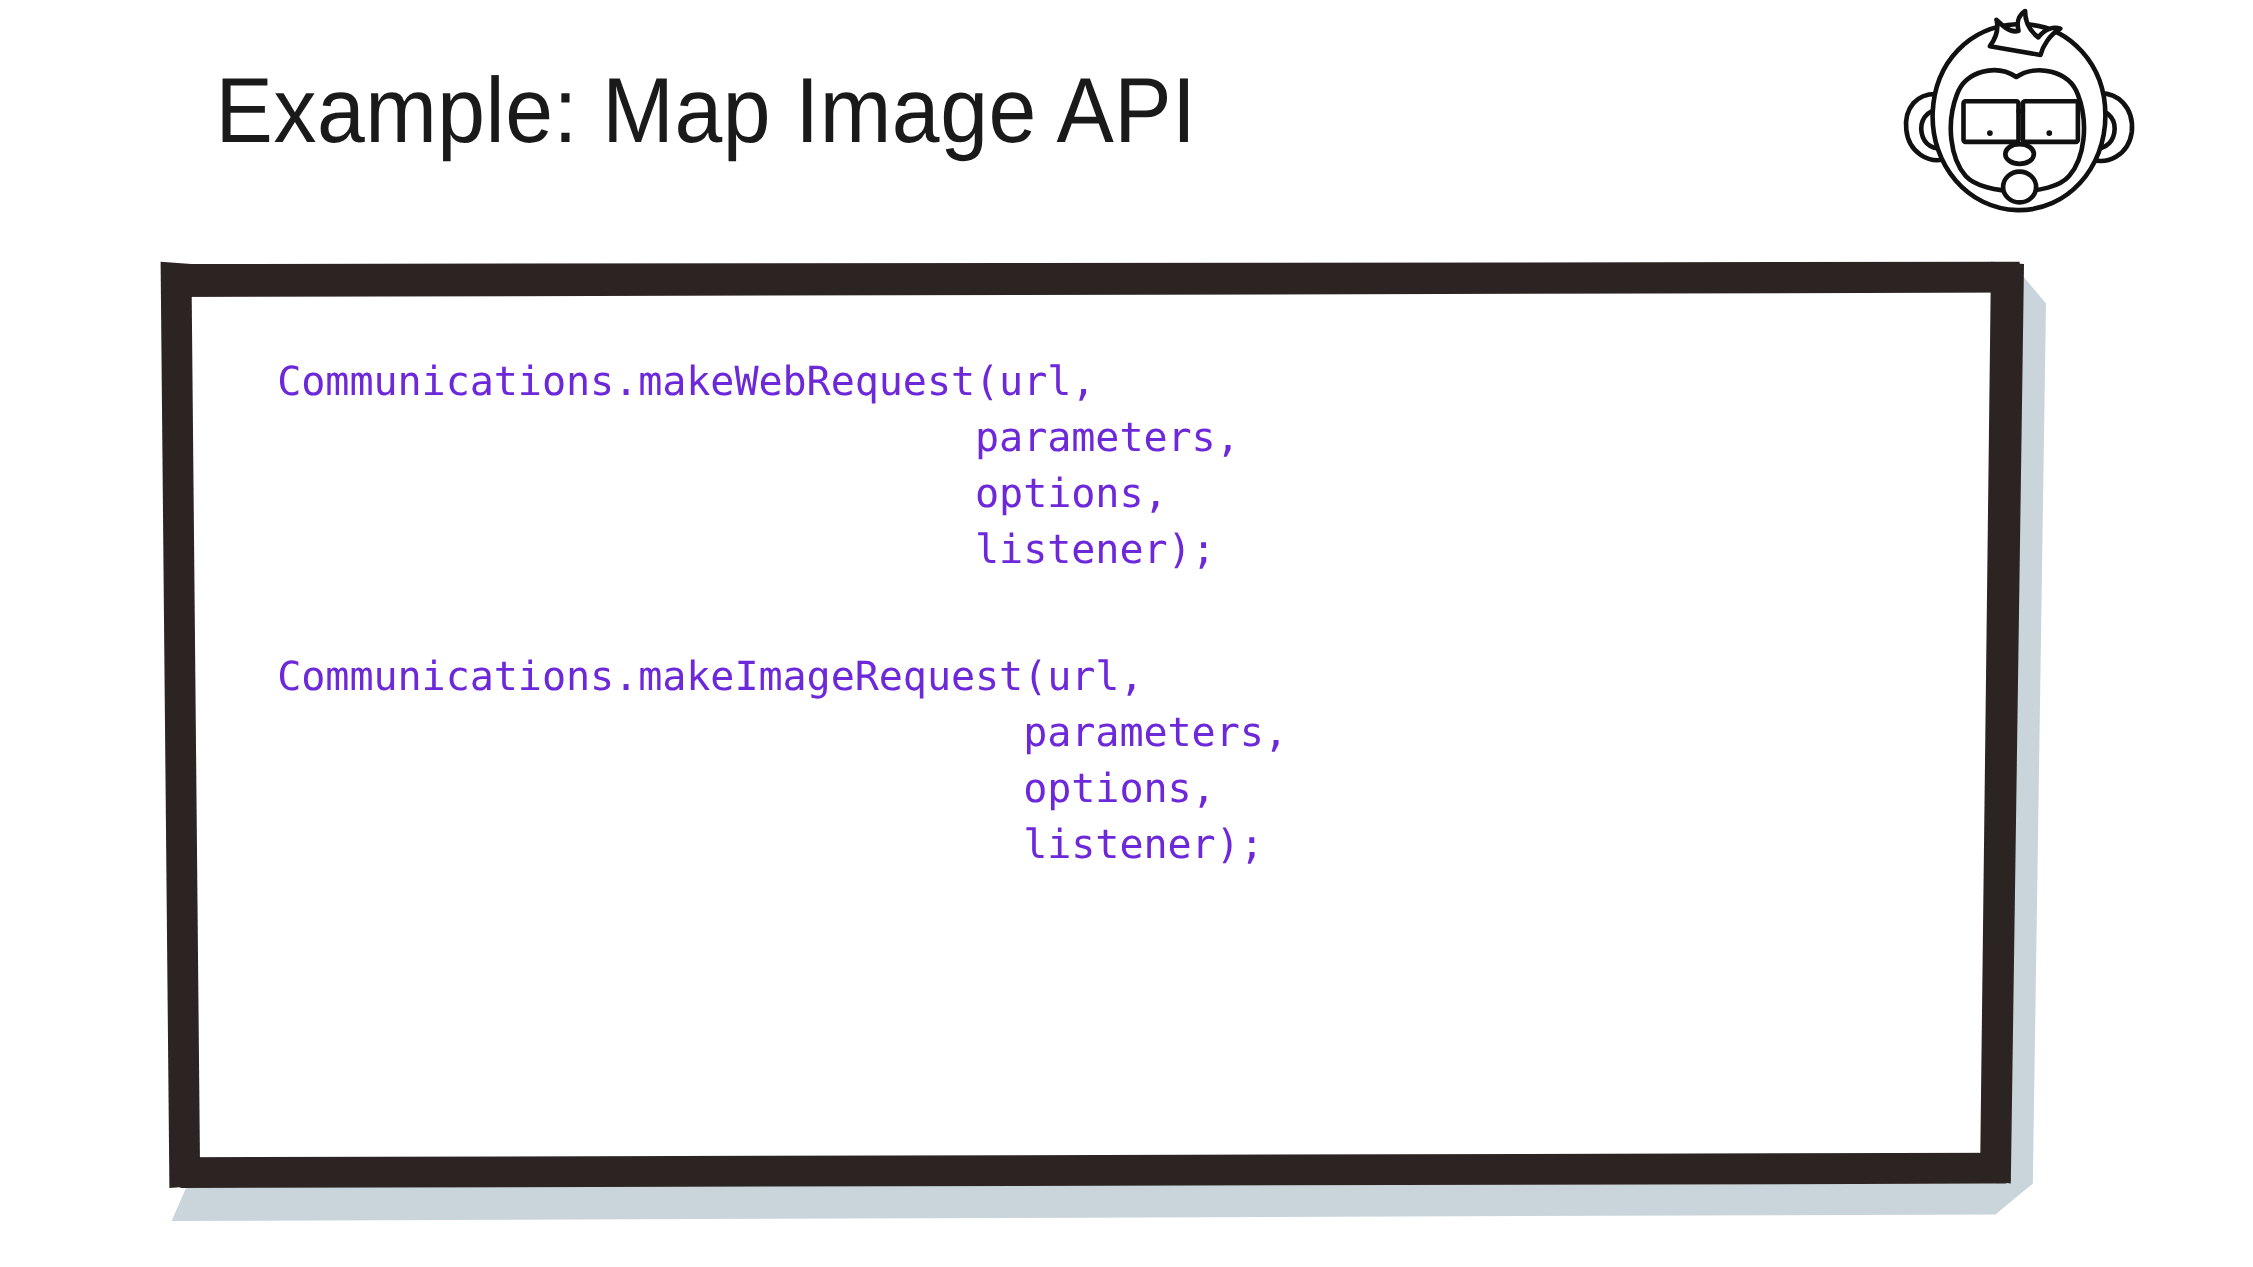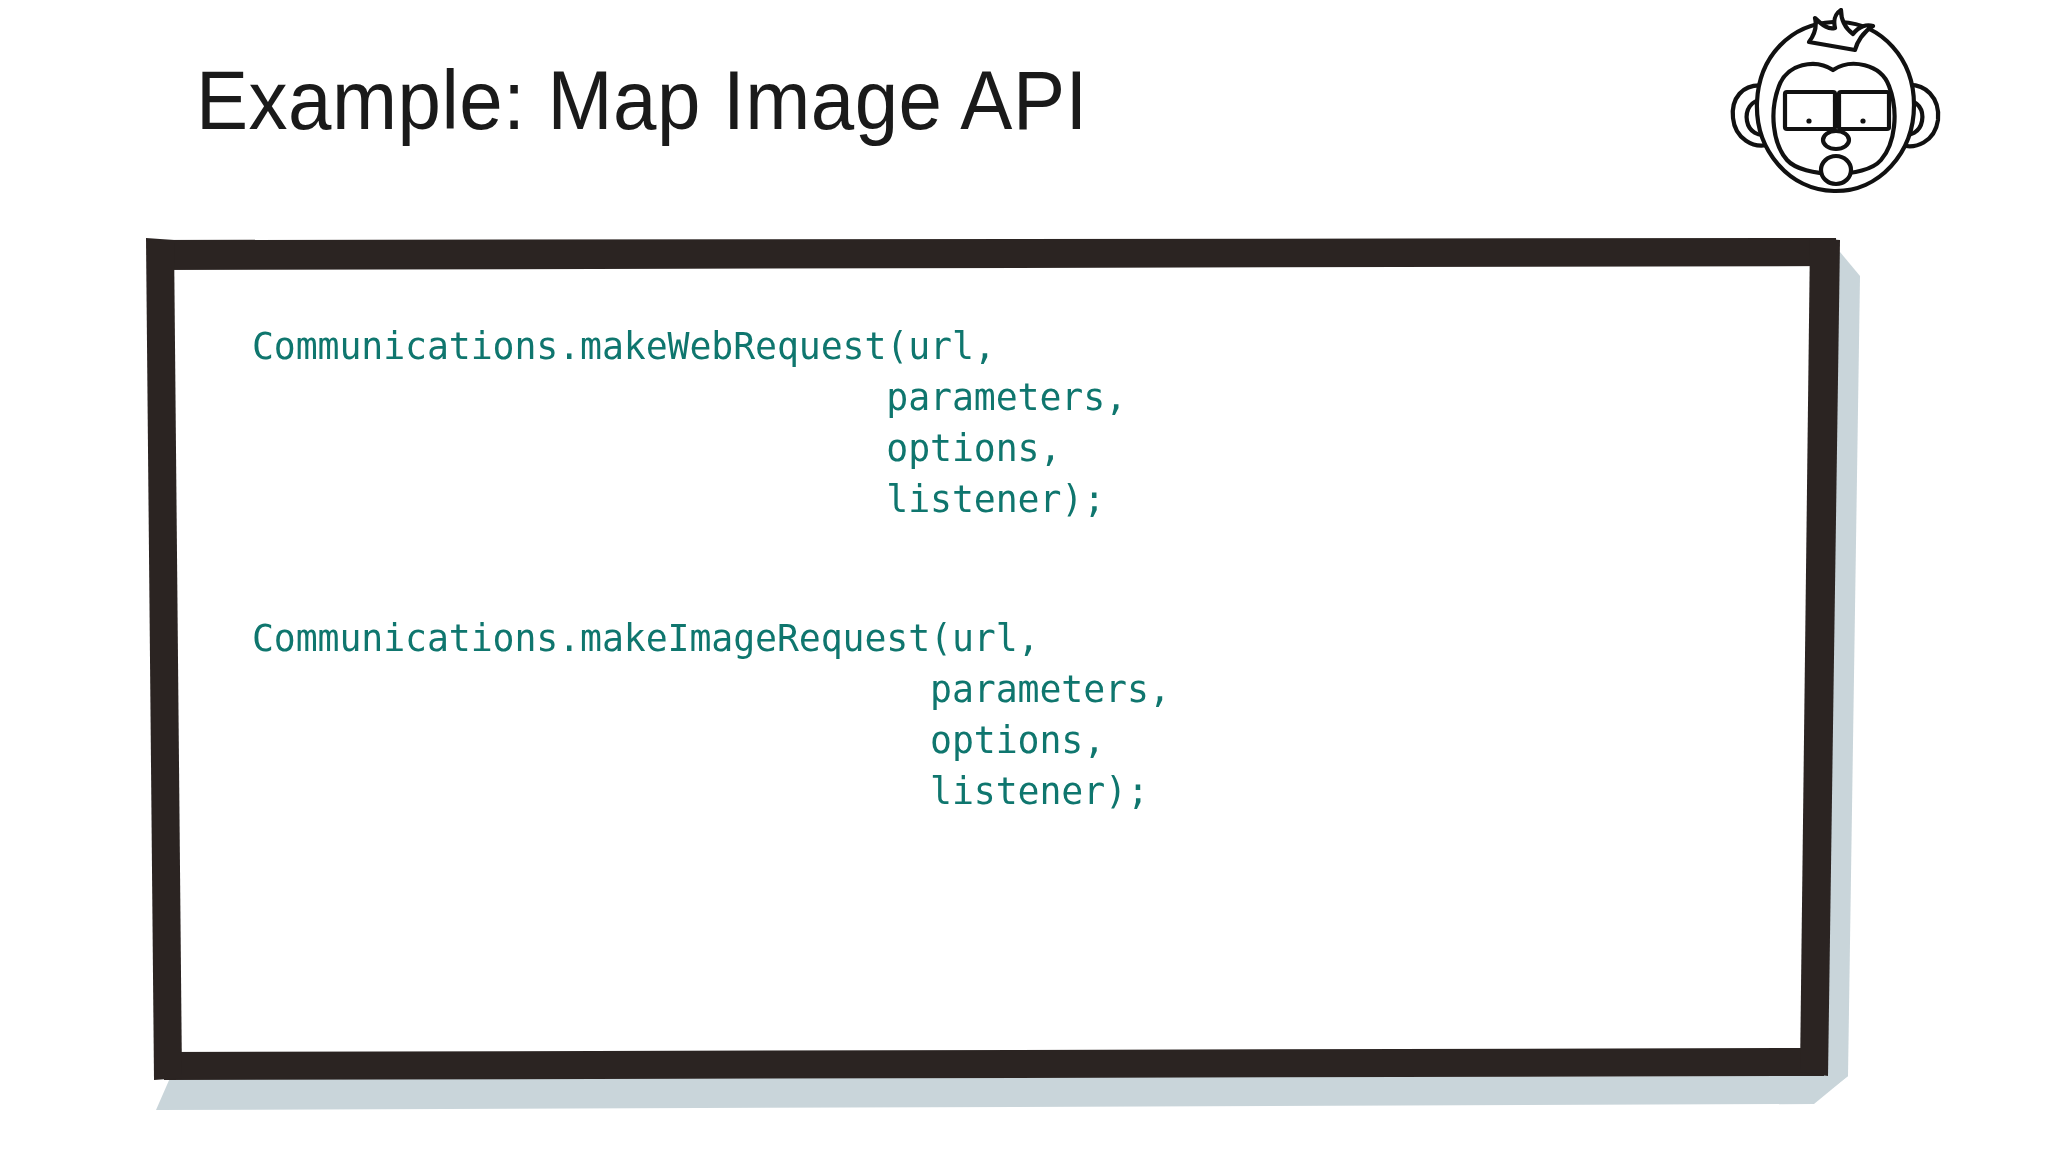--- a/index.html
+++ b/index.html
@@ -61,26 +61,26 @@
     position: absolute;
     left: 104px;
     top: 32px;
     right: 60px;
     bottom: 40px;
   }
   .code-block {
     font-family: "DejaVu Sans Mono", "Liberation Mono", monospace;
     font-size: 36.5px;
     line-height: 51px;
-    color: #0f766e;
+    color: #6d28d9;
     white-space: pre;
     letter-spacing: -0.1px;
   }
   #code-block-2 {
-    margin-top: 88px;
+    margin-top: 64px;
   }
 </style>
 </head>
 <body>
 
 <div id="slide-title">Example: Map Image API</div>
 
 <div id="logo">
   <svg viewBox="0 0 215 195" xmlns="http://www.w3.org/2000/svg">
     <g fill="#ffffff" stroke="#111111" stroke-width="4.2" stroke-linejoin="round" stroke-linecap="round">

